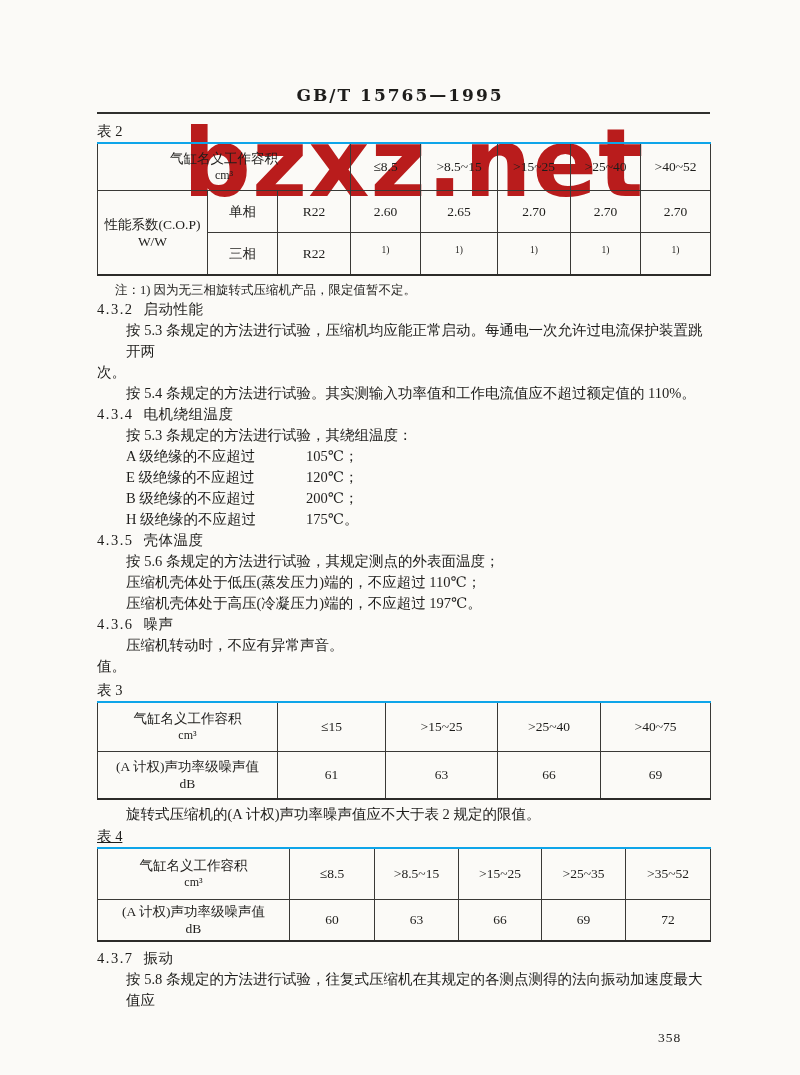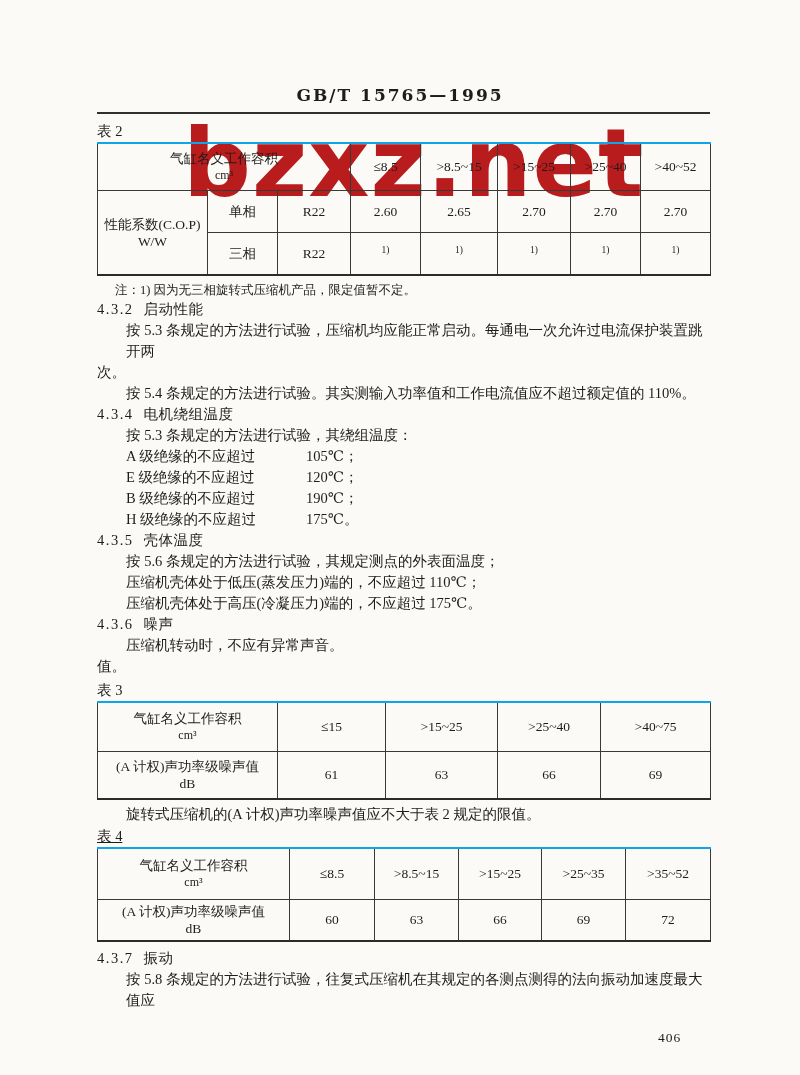--- a/index.html
+++ b/index.html
@@ -171,33 +171,33 @@
     <div class="temp-row">
       <span class="temp-label">A 级绝缘的不应超过</span>
       <span>105℃；</span>
     </div>
     <div class="temp-row">
       <span class="temp-label">E 级绝缘的不应超过</span>
       <span>120℃；</span>
     </div>
     <div class="temp-row">
       <span class="temp-label">B 级绝缘的不应超过</span>
-      <span>190℃；</span>
+      <span>200℃；</span>
     </div>
     <div class="temp-row">
       <span class="temp-label">H 级绝缘的不应超过</span>
       <span>175℃。</span>
     </div>
 
     <div class="tline heading">
       <span class="sec-num">4.3.5</span><span>壳体温度</span>
     </div>
     <div class="tline ind">按 5.6 条规定的方法进行试验，其规定测点的外表面温度；</div>
     <div class="tline ind">压缩机壳体处于低压(蒸发压力)端的，不应超过 110℃；</div>
-    <div class="tline ind">压缩机壳体处于高压(冷凝压力)端的，不应超过 175℃。</div>
+    <div class="tline ind">压缩机壳体处于高压(冷凝压力)端的，不应超过 197℃。</div>
 
     <div class="tline heading">
       <span class="sec-num">4.3.6</span><span>噪声</span>
     </div>
     <div class="tline ind">压缩机转动时，不应有异常声音。</div>
     <div class="tline">值。</div>
 
     <div class="table-caption cap3">表 3</div>
     <table class="std-table t3">
       <colgroup>
@@ -269,15 +269,15 @@
     </tbody>
       </table>
 
     <div class="tline heading mt6">
       <span class="sec-num">4.3.7</span><span>振动</span>
     </div>
     <div class="tline ind">按 5.8 条规定的方法进行试验，往复式压缩机在其规定的各测点测得的法向振动加速度最大值应</div>
 
   </div>
 
-  <div class="page-number">406</div>
+  <div class="page-number">358</div>
 
 </div>
 
 </body></html>

